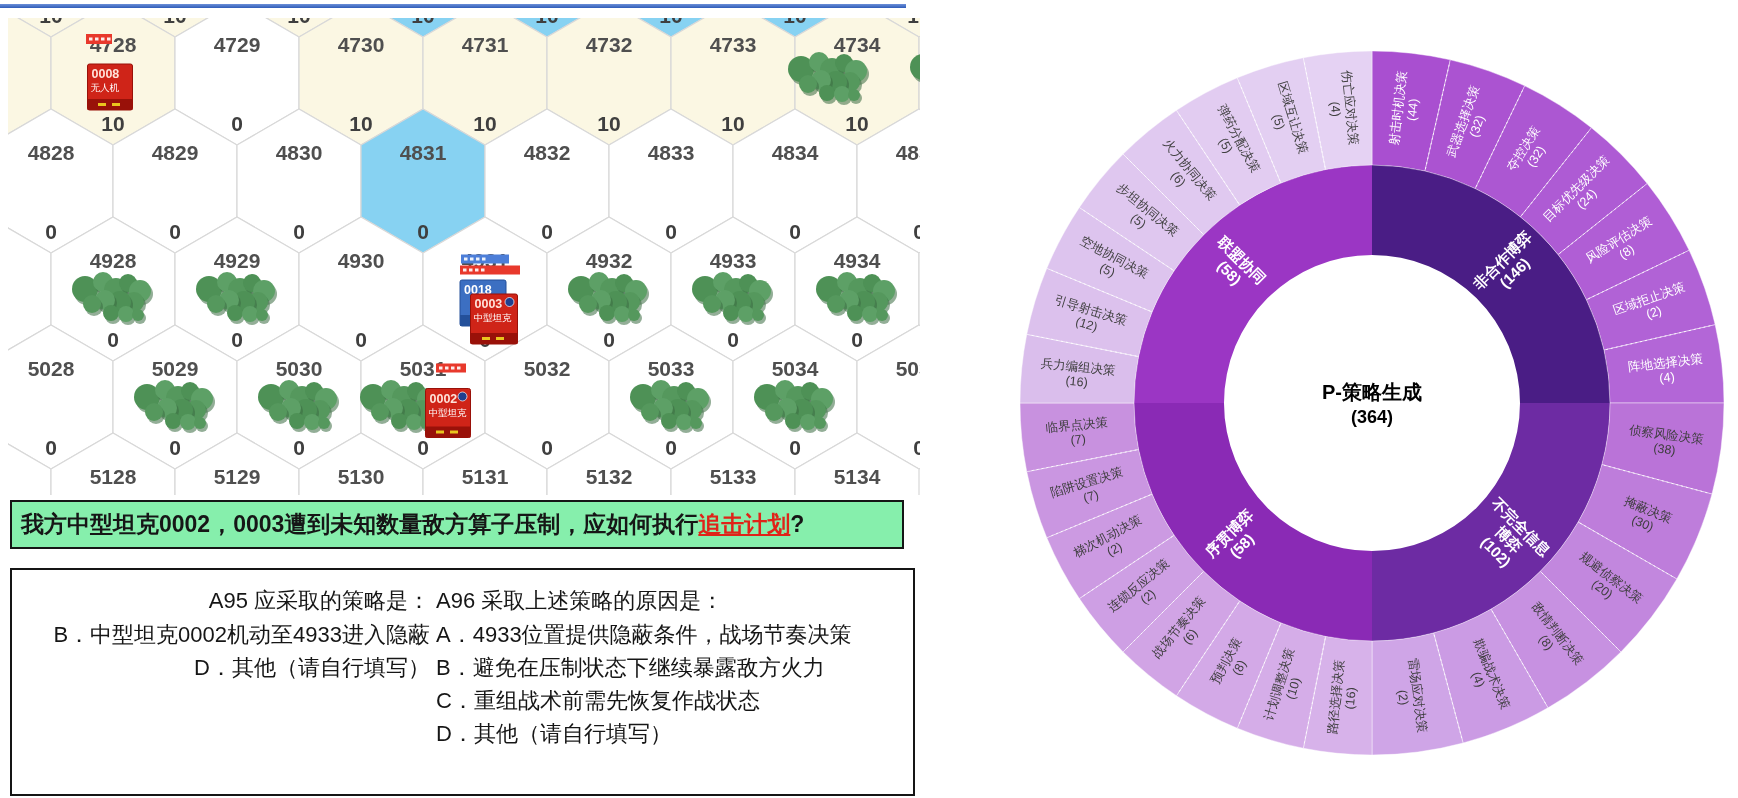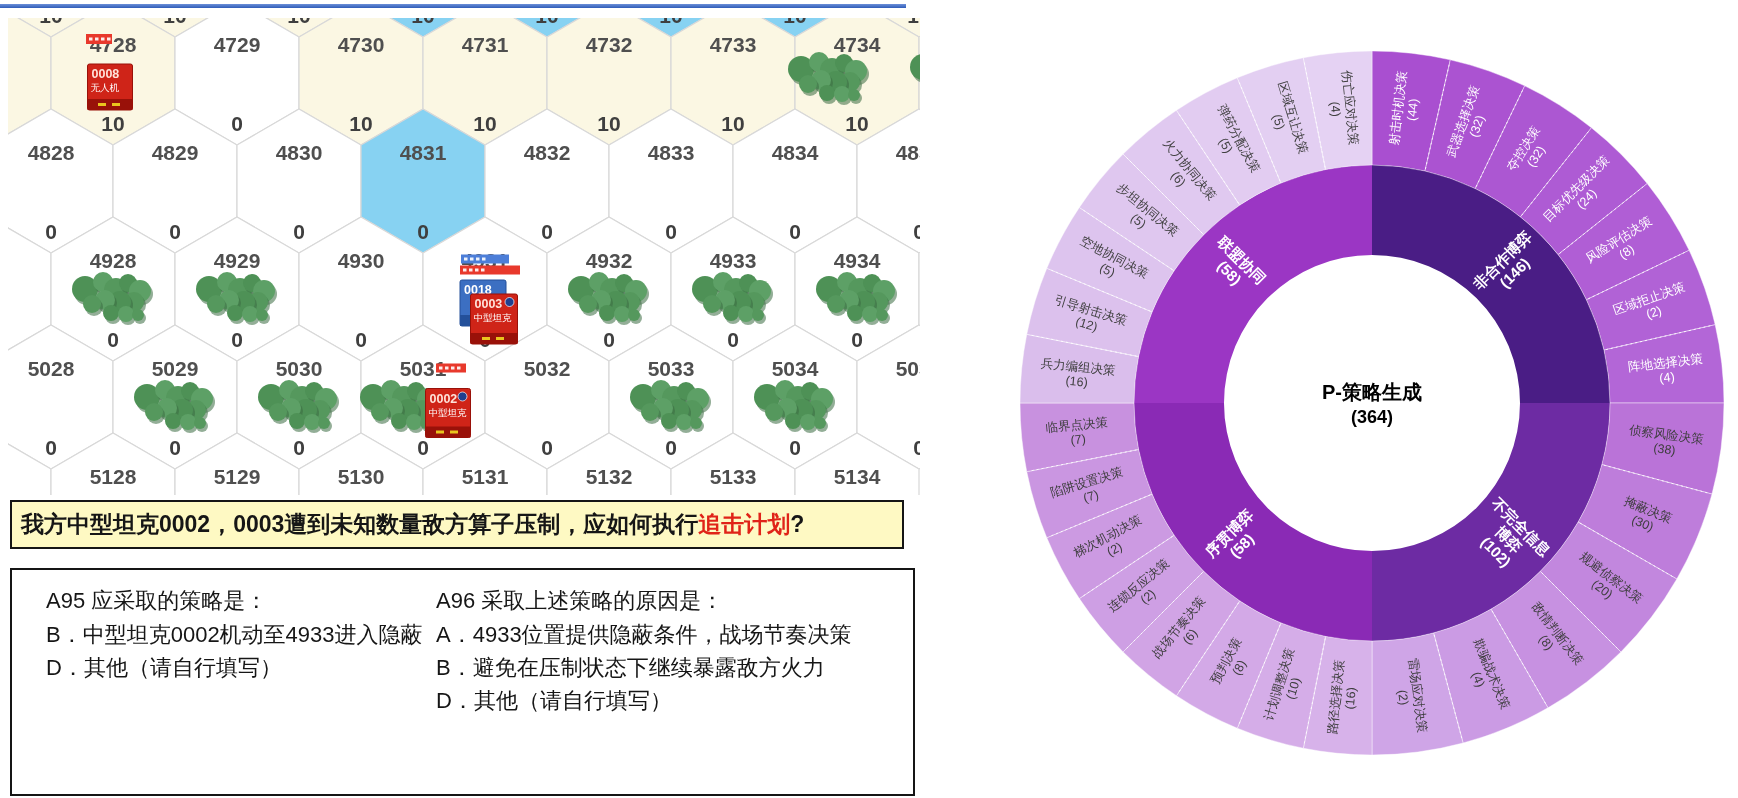--- a/index.html
+++ b/index.html
@@ -5,30 +5,30 @@
   html,body{margin:0;padding:0;}
   body{
     width:1738px;height:798px;position:relative;overflow:hidden;
     background:#ffffff;font-family:"Liberation Sans", sans-serif;
   }
   .top-line{position:absolute;left:0;top:4px;width:906px;height:4px;
     background:linear-gradient(#6c8fd8,#2f5cb8);}
   #map-svg{position:absolute;left:8px;top:18px;}
   .question-box{
     position:absolute;left:10px;top:500px;width:872px;height:45px;
-    border:2px solid #151515;background:#fef9c3;display:flex;align-items:center;
+    border:2px solid #151515;background:#86efac;display:flex;align-items:center;
     padding:0 9px;font-size:23px;font-weight:600;color:#161616;white-space:nowrap;
   }
-  .q-highlight{color:#e02318;font-weight:700;}
+  .q-highlight{color:#e02318;font-weight:700;text-decoration:underline;}
   .options-box{
     position:absolute;left:10px;top:568px;width:901px;height:224px;
     border:2px solid #151515;background:#fff;color:#161616;
   }
   .opt-col{position:absolute;top:14px;font-size:22px;font-weight:500;line-height:33px;}
-  .opt-col.left{left:34px;width:400px;}
+  .opt-col.left{left:18px;width:400px;text-align:right;}
   .opt-col.right{left:424px;width:470px;}
   .opt-title{margin-bottom:1px;}
   .opt-line{white-space:nowrap;}
   .opt-line.cont{padding-left:36px;}
   #sunburst-svg{position:absolute;left:1000px;top:16px;}
 </style>
 </head>
 <body>
 
 <div class="top-line"></div>
@@ -556,20 +556,21 @@
     <div class="opt-items" id="opt-items-0">
         <div class="opt-line">B．中型坦克0002机动至4933进入隐蔽</div>
         <div class="opt-line">D．其他（请自行填写）</div>
       </div>
   </div>
   <div class="opt-col right">
     <div class="opt-title">A96 采取上述策略的原因是：</div>
     <div class="opt-items" id="opt-items-1">
         <div class="opt-line">A．4933位置提供隐蔽条件，战场节奏决策</div>
         <div class="opt-line">B．避免在压制状态下继续暴露敌方火力</div>
+        <div class="opt-line">C．重组战术前需先恢复作战状态</div>
         <div class="opt-line">D．其他（请自行填写）</div>
       </div>
   </div>
 </div>
 
 <svg id="sunburst-svg" width="744" height="775" viewBox="0 0 744 775">
     <g>
       <path d="M372,149 A238,238 0 0 1 610,387 L520,387 A148,148 0 0 0 372,239 Z" fill="#4a1d85"></path>
       <path d="M372,35 A352,352 0 0 1 450.32736875262265,43.8253749119981 L424.95998228160283,154.96715690072597 A238,238 0 0 0 372,149 Z" fill="rgb(169,79,208)" stroke="rgba(255,255,255,0.55)" stroke-width="0.8"></path>
       <path d="M450.32736875262265,43.8253749119981 A352,352 0 0 1 524.7270761693804,69.85895849834844 L475.2643299099788,172.56940943922424 A238,238 0 0 0 424.95998228160283,154.96715690072597 Z" fill="rgb(171,83,209)" stroke="rgba(255,255,255,0.55)" stroke-width="0.8"></path>

